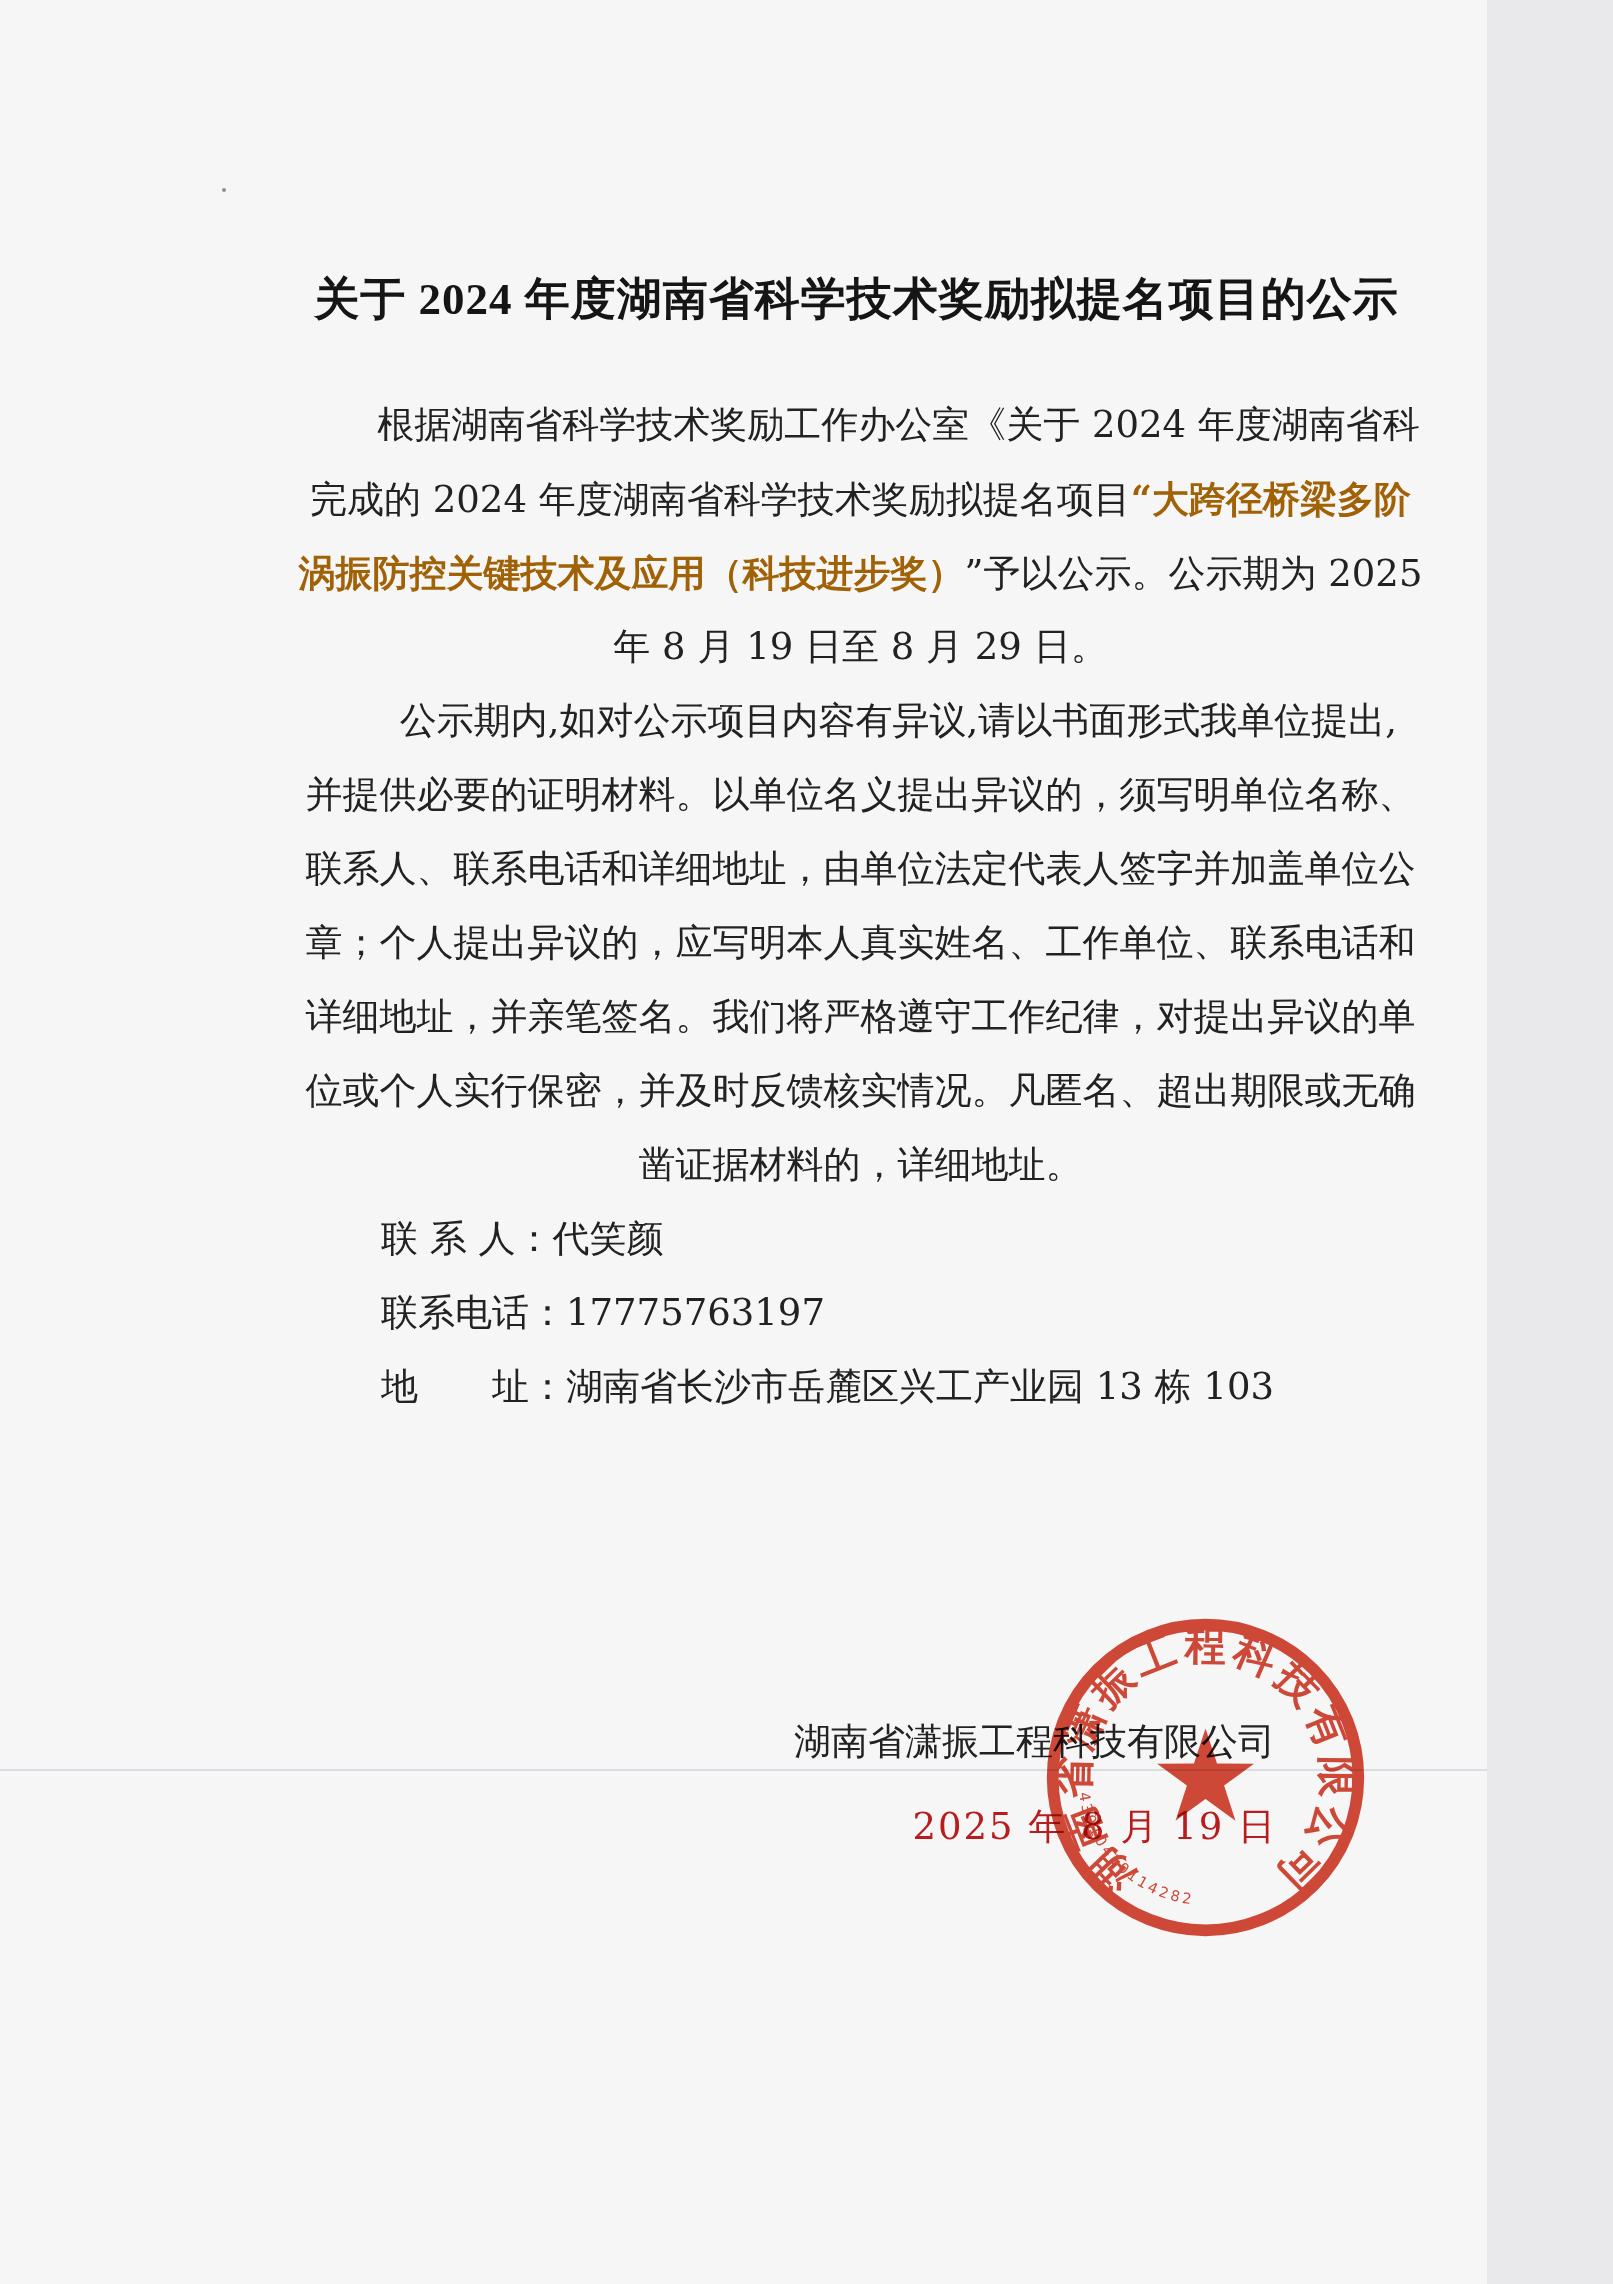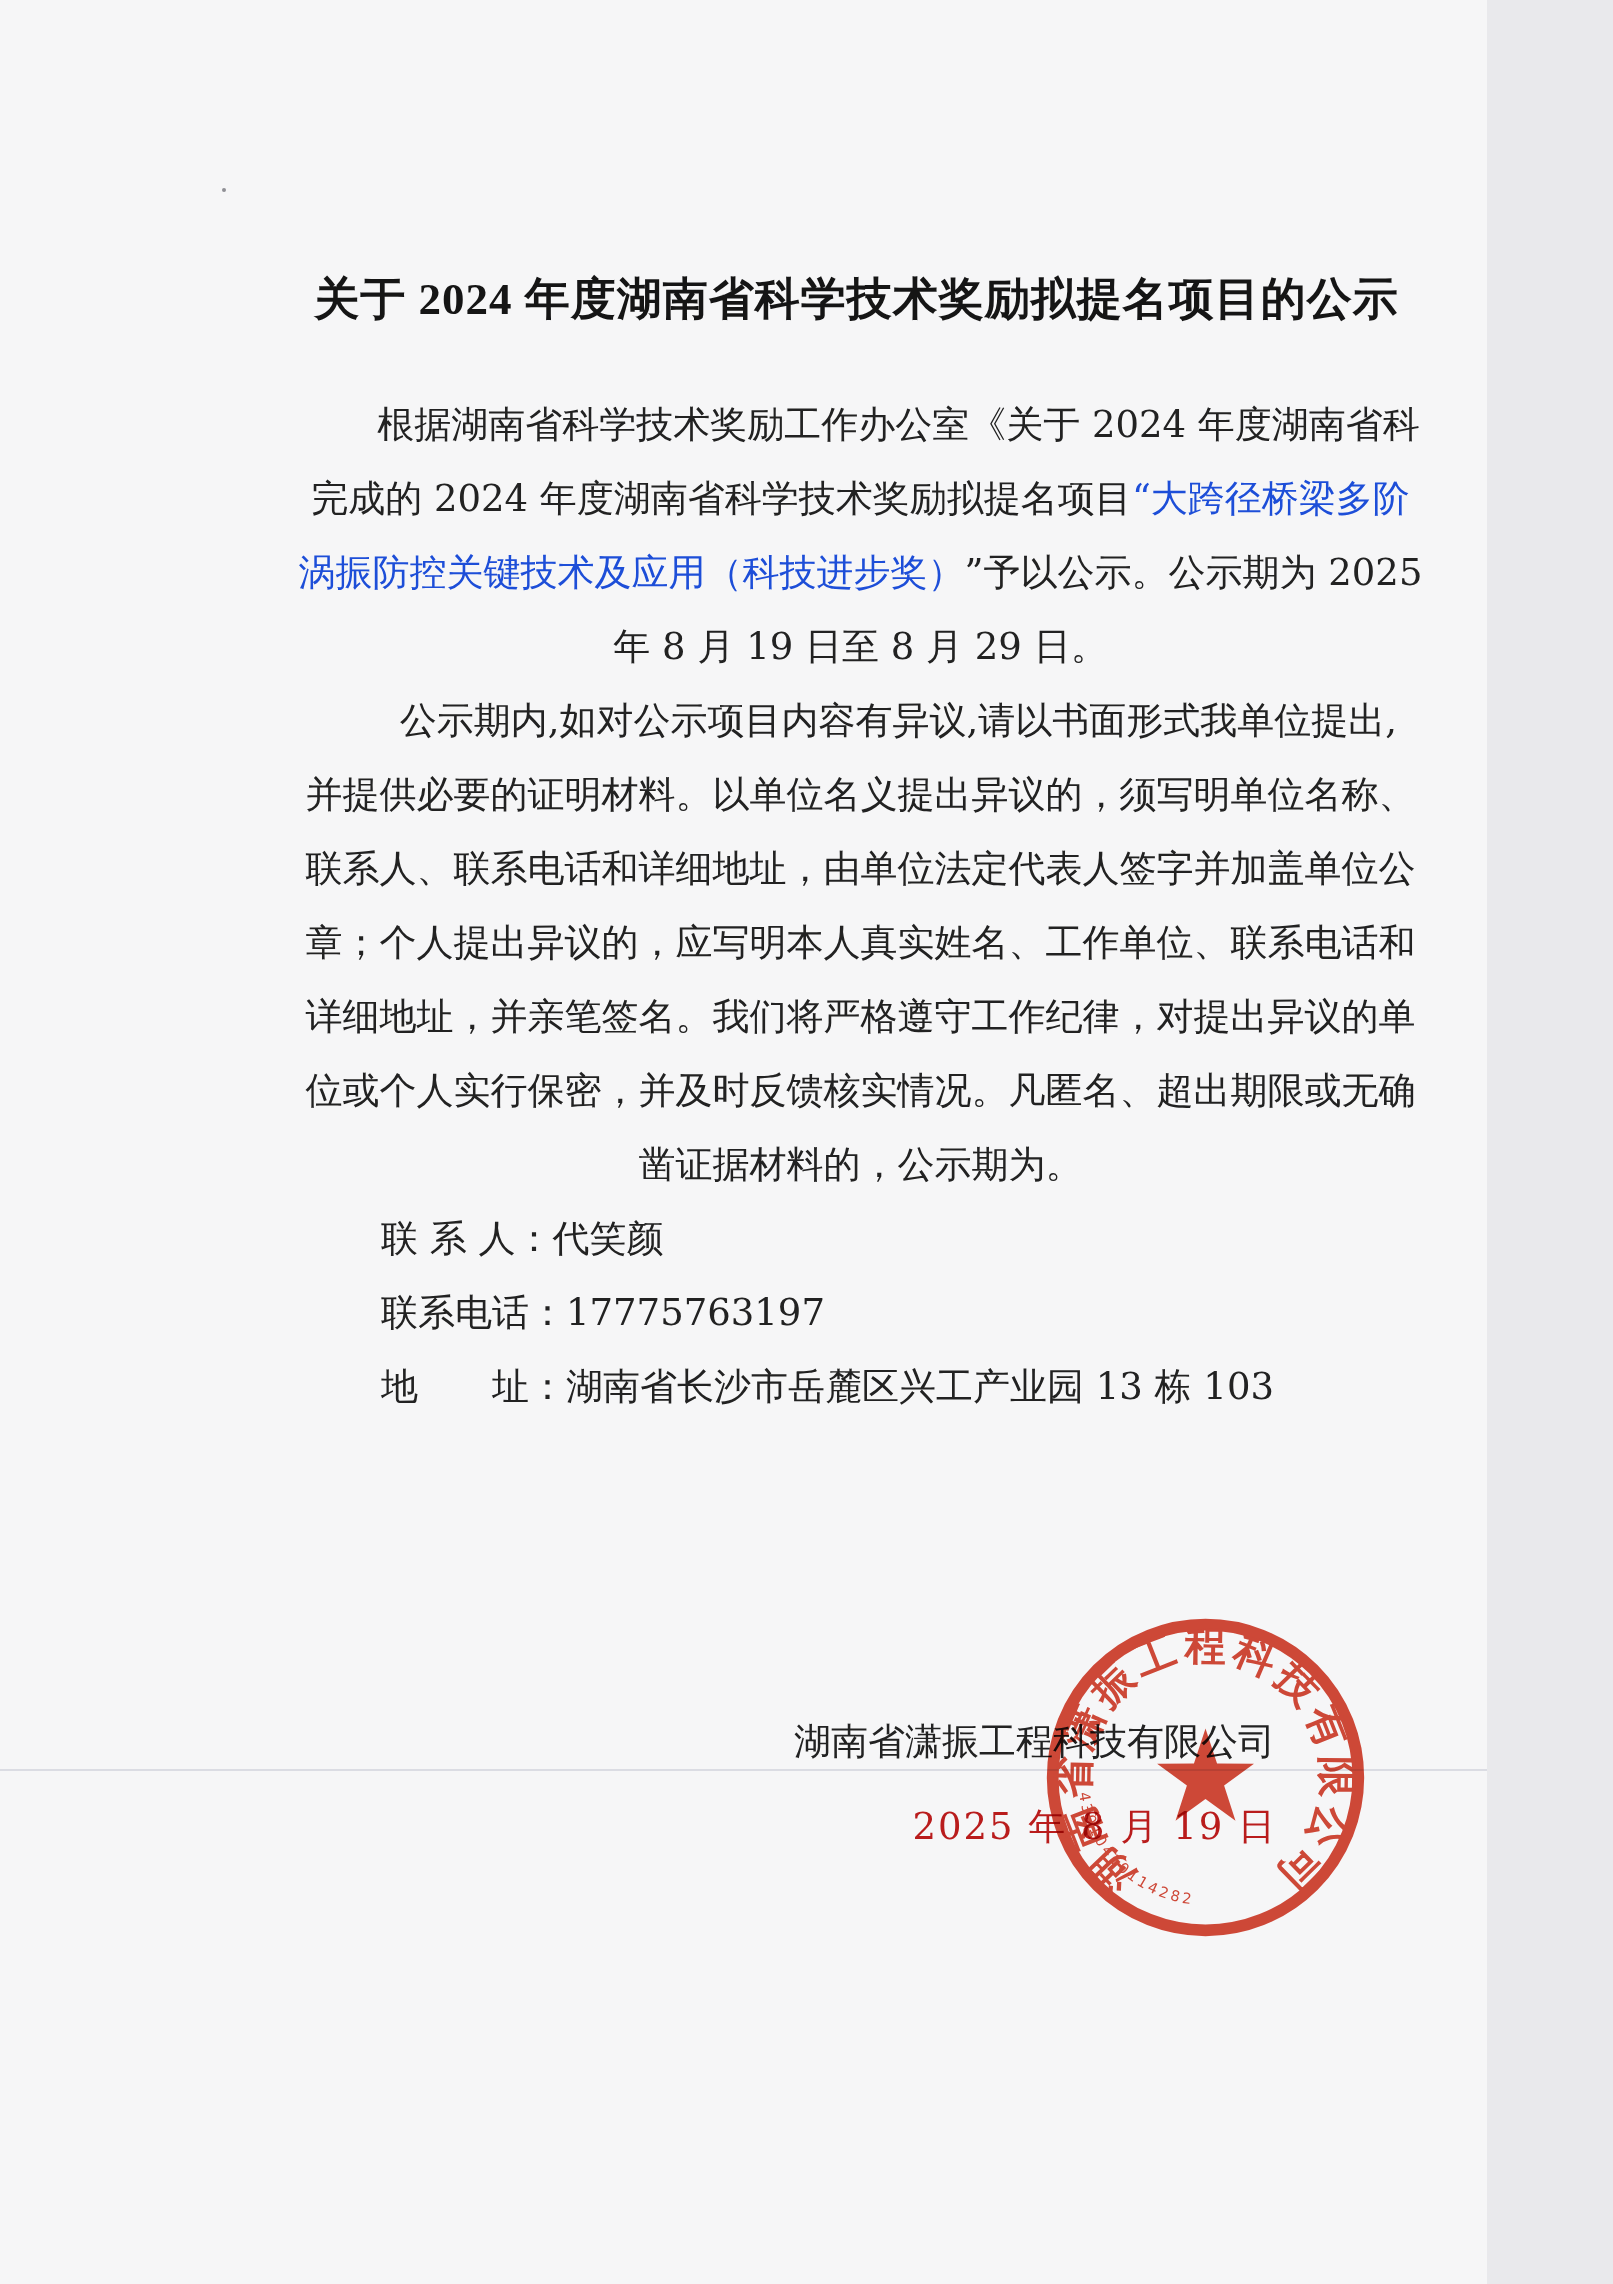--- a/index.html
+++ b/index.html
@@ -24,21 +24,21 @@
   }
   .body-block{
     position:absolute;
     top:388px;left:289px;width:1143px;
     font-size:37px;
     line-height:74px;
     color:#222;
   }
   .line{white-space:nowrap;height:74px;text-align:center;}
   .indent{padding-left:76px;}
-  .seg-bold{font-weight:400;color:#1d4ed8;}
+  .seg-bold{font-weight:700;color:#a16207;}
   .contact-line{white-space:nowrap;height:74px;padding-left:92px;}
   .signature-company{
     position:absolute;
     top:1717px;right:212px;
     font-size:37px;
     white-space:nowrap;
     color:#222;
   }
   .signature-date{
     position:absolute;
@@ -83,21 +83,21 @@
     <div class="line indent">根据湖南省科学技术奖励工作办公室《关于 2024 年度湖南省科</div>
     <div class="line"><span>完成的 2024 年度湖南省科学技术奖励拟提名项目</span><span class="seg-bold">“大跨径桥梁多阶</span></div>
     <div class="line"><span class="seg-bold">涡振防控关键技术及应用（科技进步奖）</span><span>”予以公示。公示期为 2025</span></div>
     <div class="line">年 8 月 19 日至 8 月 29 日。</div>
     <div class="line indent">公示期内,如对公示项目内容有异议,请以书面形式我单位提出,</div>
     <div class="line">并提供必要的证明材料。以单位名义提出异议的，须写明单位名称、</div>
     <div class="line">联系人、联系电话和详细地址，由单位法定代表人签字并加盖单位公</div>
     <div class="line">章；个人提出异议的，应写明本人真实姓名、工作单位、联系电话和</div>
     <div class="line">详细地址，并亲笔签名。我们将严格遵守工作纪律，对提出异议的单</div>
     <div class="line">位或个人实行保密，并及时反馈核实情况。凡匿名、超出期限或无确</div>
-    <div class="line">凿证据材料的，公示期为。</div>
+    <div class="line">凿证据材料的，详细地址。</div>
     <div class="contact-line">联 系 人：代笑颜</div>
     <div class="contact-line">联系电话：17775763197</div>
     <div class="contact-line">地　　址：湖南省长沙市岳麓区兴工产业园 13 栋 103</div>
   </div>
 
   <div class="signature-company">湖南省潇振工程科技有限公司</div>
   <div class="signature-date">2025 年 8 月 19 日</div>
 
   <div class="scan-line"></div>
 

